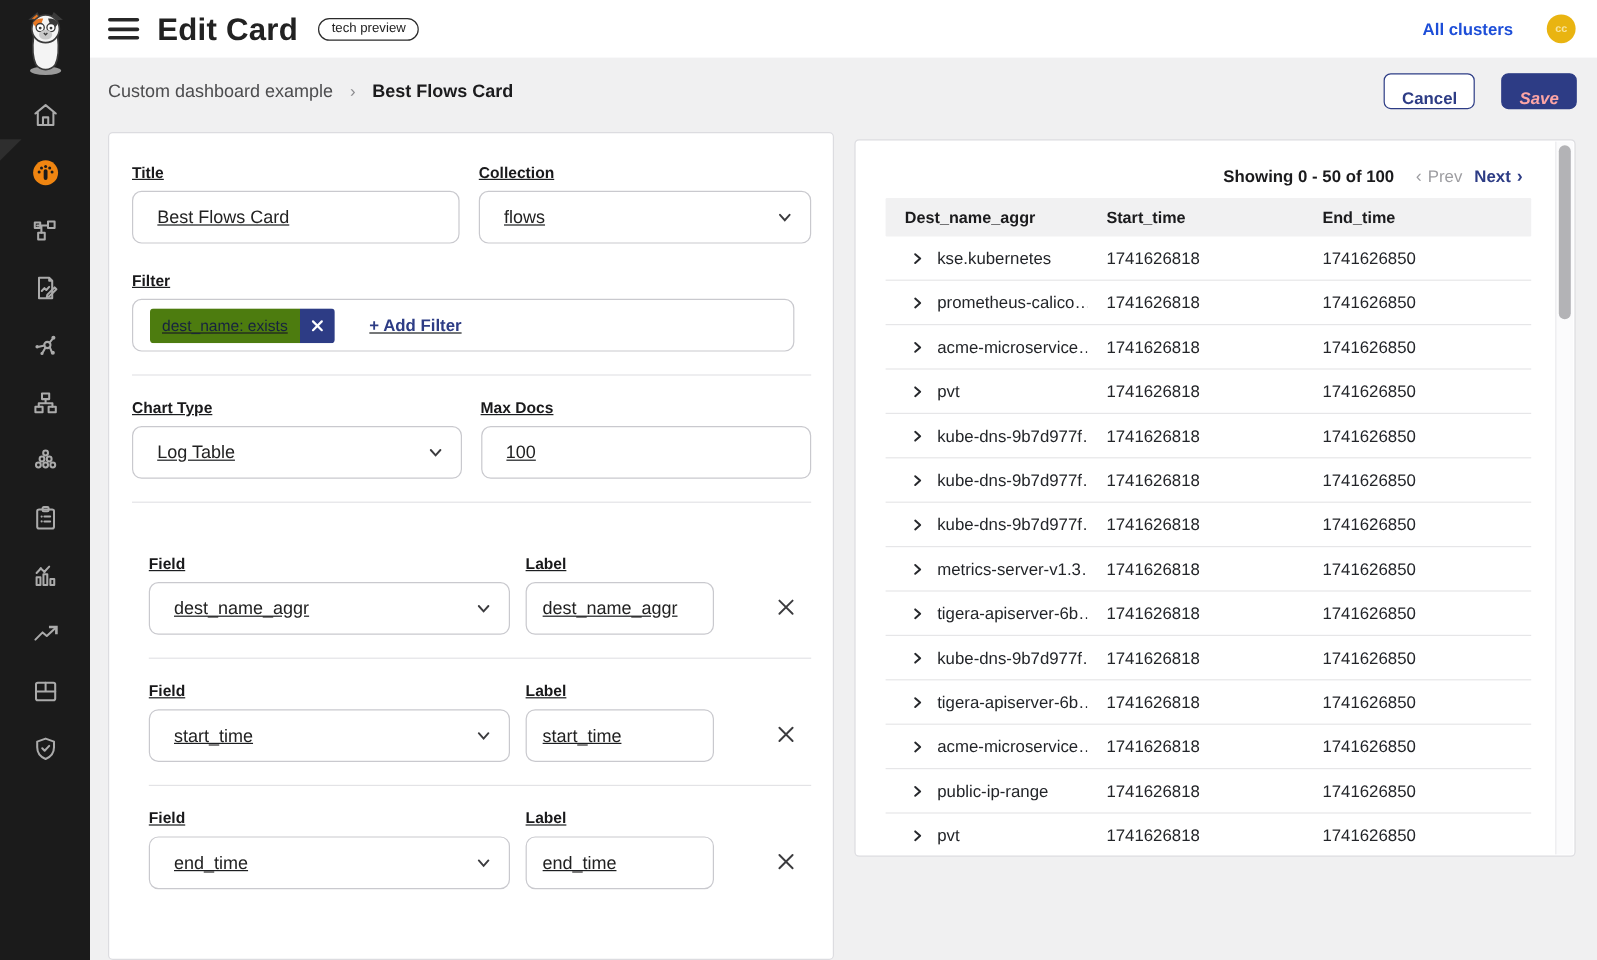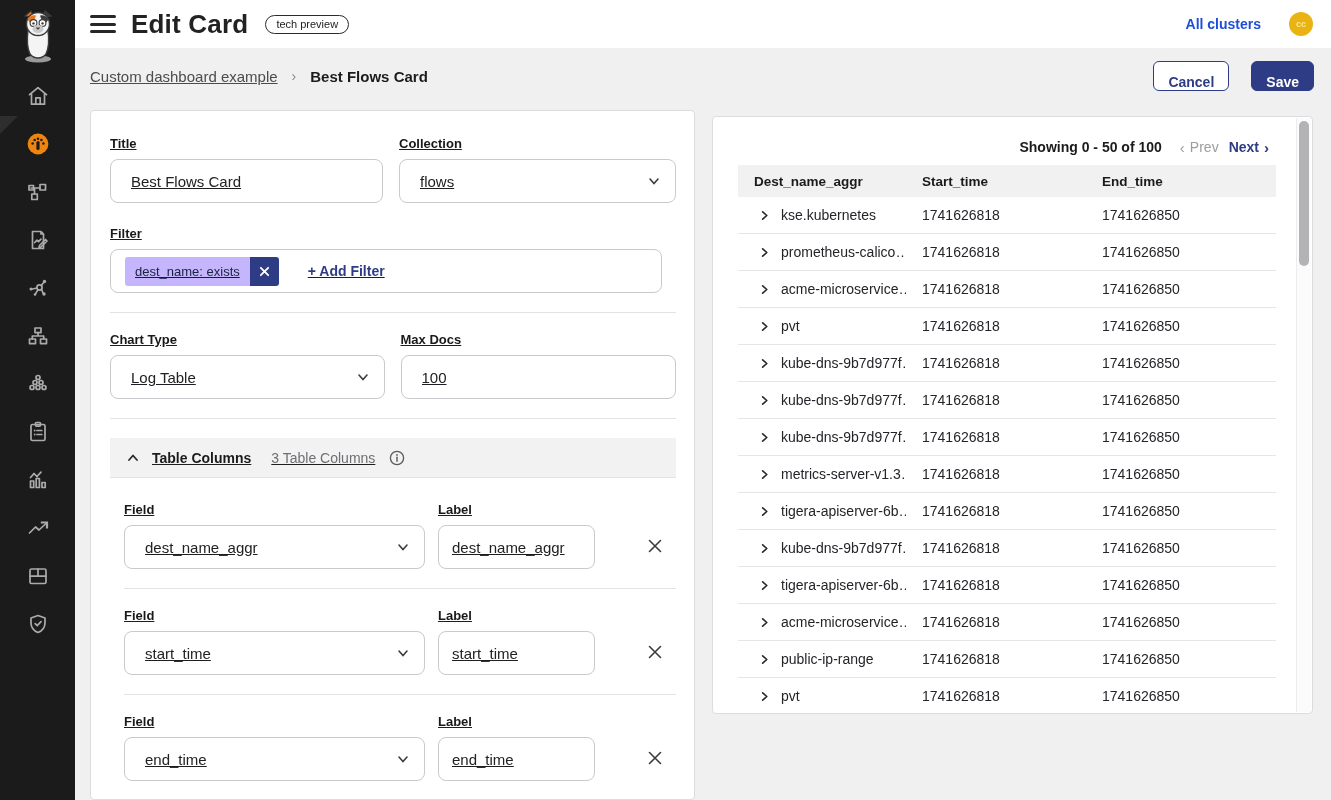--- a/index.html
+++ b/index.html
@@ -49,27 +49,27 @@
     display:flex; align-items:center; justify-content:center;
     font-size:9px; font-weight:700; color:#f8e39a; cursor:pointer;
   }
 
   
   .crumb-row {
     position:absolute; left:75px; top:48px; right:0; height:56px;
     display:flex; align-items:center;
   }
   .crumbs { margin-left:15px; display:flex; align-items:center; gap:14px; font-size:15px; }
-  .crumb-parent { color:#4c4c4e; cursor:pointer;text-decoration:underline; }
+  .crumb-parent { color:#4c4c4e; cursor:pointer; }
   .crumb-sep { color:#8a8a8d; font-size:14px; }
   .crumb-current { font-weight:700; color:#1b1b1d; }
   .crumb-actions { margin-left:auto; margin-right:17px; display:flex; gap:22px; }
   .btn { font-family:inherit; font-size:14px; font-weight:600; border-radius:6px; height:30px; padding:12px 14px; cursor:pointer; }
   .btn-cancel { background:#fff; border:1.4px solid #2d3c85; color:#2d3c85; }
-  .btn-save { background:#2d3c85; border:1.4px solid #2d3c85; color:#ffffff; }
+  .btn-save { background:#2d3c85; border:1.4px solid #2d3c85; color:#fca5a5;font-style:italic; }
 
   
   .card { background:#fff; border:1px solid #dcdce0; border-radius:4px; position:absolute; }
   .form-card { left:90px; top:110px; width:605px; height:690px; padding:25px 18px 0 19px; overflow:hidden;text-decoration:underline; }
   .preview-card { left:712px; top:116px; width:601px; height:598px; overflow:hidden; }
 
   
   .f-label { font-size:13px; font-weight:700; color:#19191b; margin-bottom:8px; display:block; }
   .control {
     height:44px; border:1px solid #c9c9ce; border-radius:8px; background:#fff;
@@ -79,21 +79,21 @@
   .select { cursor:pointer; justify-content:space-between; }
   .select .chev { width:14px; height:14px; }
   .row2 { display:flex; gap:16px; }
   .col-a { width:274px; } .col-b { width:278px; }
   .filter-group { margin-top:23px; }
   .filter-box {
     width:552px; height:44px; border:1px solid #c9c9ce; border-radius:8px;
     display:flex; align-items:center; padding:0 8px 0 14px;
   }
   .chip { display:flex; align-items:stretch; height:29px; border-radius:3px; overflow:hidden; cursor:default; }
-  .chip-text { background:#c4b5fd; color:#17233f; font-size:13px; display:flex; align-items:center; padding:0 10px;text-align:right; }
+  .chip-text { background:#4d7c0f; color:#17233f; font-size:13px; display:flex; align-items:center; padding:0 10px;text-align:right; }
   .chip-x { background:#2d3c85; width:29px; display:flex; align-items:center; justify-content:center; cursor:pointer; }
   .chip-x svg { width:11px; height:11px; stroke:#fff; stroke-width:2; }
   .add-filter { margin-left:29px; font-size:14px; font-weight:600; color:#2d3c85; cursor:pointer; }
   .divider { border:none; border-top:1px solid #e3e3e6; margin:19px 0; }
 
   .tc-header {
     height:40px; background:#f2f2f3; border-bottom:1px solid #e3e3e5;
     display:flex; align-items:center; padding:0 16px; gap:12px; cursor:pointer;
   }
   .tc-header .chev-up { width:14px; height:14px; }
@@ -335,32 +335,20 @@
       </div>
     </div>
     <div class="col-b">
       <label class="f-label">Max Docs</label>
       <input class="control" value="100" style="">
     </div>
   </div>
 
   <hr class="divider">
 
-  <div class="tc-header">
-    <svg class="chev-up" viewBox="0 0 14 14">
-        <path d="M3 9 L7 4.5 L11 9" fill="none" stroke="#2b2b2e" stroke-width="1.8" stroke-linecap="round" stroke-linejoin="round"></path>
-      </svg>
-    <span class="tc-title">Table Columns</span>
-    <span class="tc-count">3 Table Columns</span>
-    <svg class="info-icon" viewBox="0 0 16 16">
-        <circle cx="8" cy="8" r="6.6" fill="none" stroke="#5a5a5e" stroke-width="1.3"></circle>
-        <circle cx="8" cy="4.9" r="0.9" fill="#5a5a5e"></circle>
-        <path d="M8 7.2 V11.2" stroke="#5a5a5e" stroke-width="1.4" stroke-linecap="round"></path>
-      </svg>
-  </div>
 
   <div class="field-rows">
   <div>
     <div class="field-row">
       <div class="fr-field">
         <label class="f-label">Field</label>
         <div class="control select">
           <span>dest_name_aggr</span>
           <svg class="chev" viewBox="0 0 14 14">
                 <path d="M3 5 L7 9.5 L11 5" fill="none" stroke="#3c3c3f" stroke-width="1.6" stroke-linecap="round"></path>

